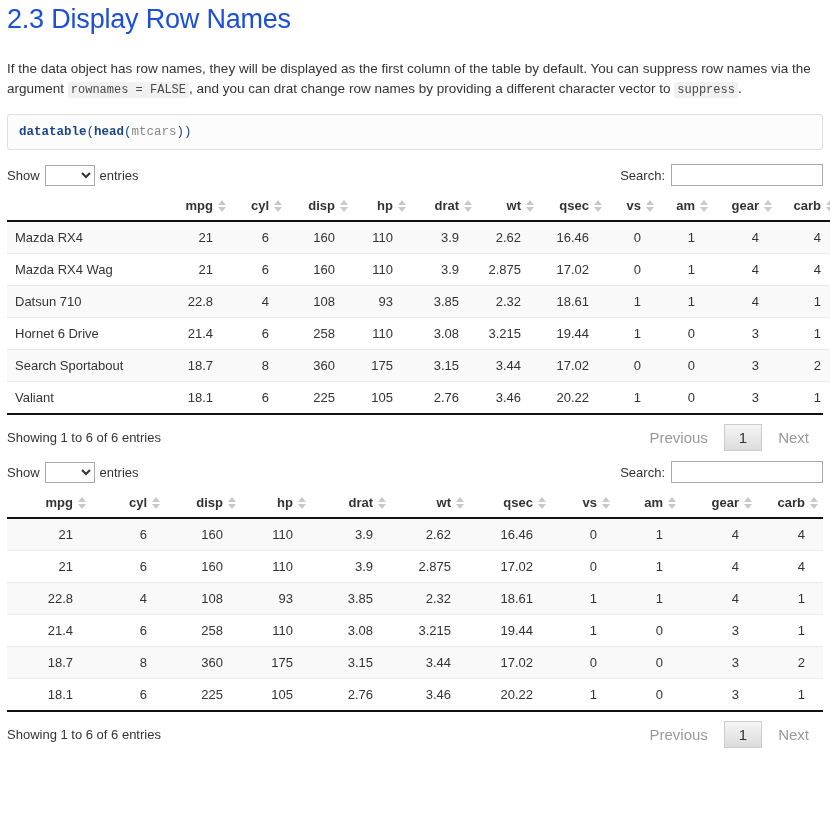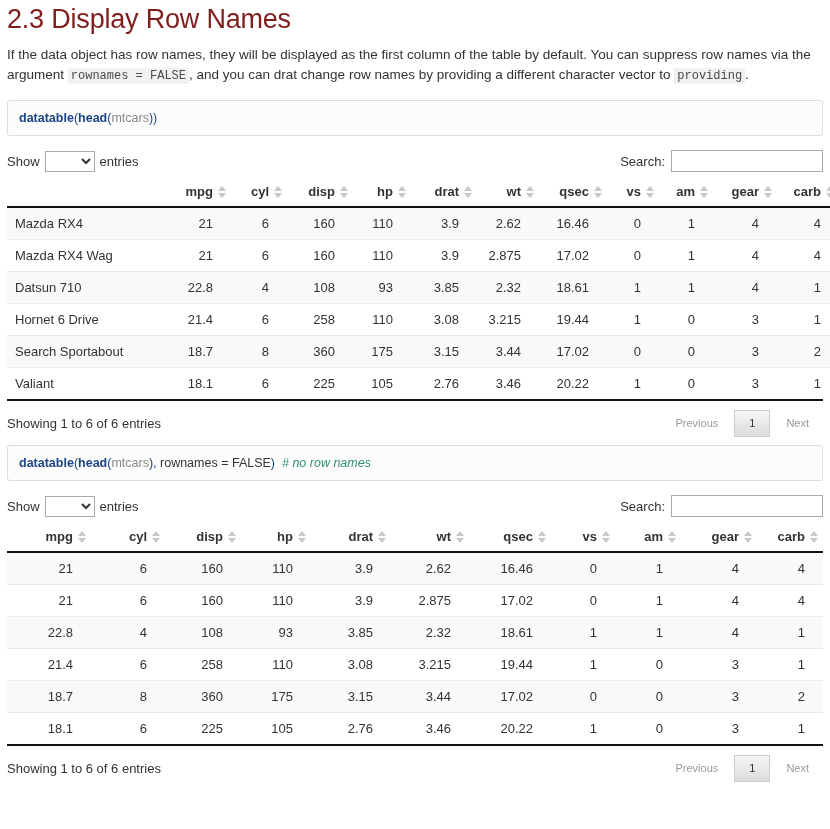--- a/index.html
+++ b/index.html
@@ -15,22 +15,22 @@
   }
   .page {
     width: 830px;
     padding: 0 7px;
   }
 
   
   .section-title {
     font-size: 27px;
     font-weight: 400;
-    color: #7f1d1d;
-    margin: 4px 0 10px 0;
+    color: #1d4ed8;
+    margin: 4px 0 24px 0;
     line-height: 1.15;
     letter-spacing: -0.2px;
   }
 
   
   .intro {
     font-size: 13.5px;
     line-height: 20px;
     color: #333333;
     margin: 0 0 14px 0;
@@ -45,21 +45,21 @@
     border-radius: 2px;
     white-space: pre;
   }
 
   
   .codeblock {
     border: 1px solid #dddddd;
     background: #fcfcfc;
     border-radius: 3px;
     padding: 9px 11px;
-    font-family: Liberation Sans, sans-serif;
+    font-family: Liberation Mono, monospace;
     font-size: 12.5px;
     line-height: 16px;
     margin: 0 0 12px 0;
     white-space: pre;
     overflow: hidden;
   }
   .tok-fn   { color: #1c4587; font-weight: bold; }
   .tok-par  { color: #1c4587; }
   .tok-arg  { color: #888888; }
   .tok-plain{ color: #333333; }
@@ -158,21 +158,21 @@
     display: flex;
     align-items: center;
     justify-content: space-between;
     padding: 9px 0 4px 0;
     font-size: 13px;
     color: #333333;
   }
   .dt-info { white-space: nowrap; }
   .dt-paginate { display: flex; align-items: center; }
   .page-btn {
-    font-size: 11px;
+    font-size: 15px;
     padding: 5px 13px;
     color: #999999;
     border: 1px solid transparent;
     white-space: nowrap;
     line-height: 15px;
   }
   .page-btn.current {
     color: #333333;
     border: 1px solid #cccccc;
     background: linear-gradient(to bottom, #f5f5f5 0%, #dcdcdc 100%);
@@ -180,21 +180,21 @@
     margin: 0 2px;
   }
 </style>
 </head>
 <body>
 
 <div class="page">
 
   <h1 class="section-title">2.3 Display Row Names</h1>
 
-  <p class="intro"><span>If the data object has row names, they will be displayed as the first column of the table by default. You can suppress row names via the argument </span><code class="inline">rownames = FALSE</code><span>, and you can drat change row names by providing a different character vector to </span><code class="inline">providing</code><span>.</span></p>
+  <p class="intro"><span>If the data object has row names, they will be displayed as the first column of the table by default. You can suppress row names via the argument </span><code class="inline">rownames = FALSE</code><span>, and you can drat change row names by providing a different character vector to </span><code class="inline">suppress</code><span>.</span></p>
 
   <div class="codeblock"><span class="tok-fn">datatable</span><span class="tok-par">(</span><span class="tok-fn">head</span><span class="tok-par">(</span><span class="tok-arg">mtcars</span><span class="tok-par">))</span></div>
 
   <div class="dt-wrapper">
 
     <div class="dt-topbar">
       <div class="dt-length">
         <span>Show</span>
         <select class="dt-select">
           <option selected="">10</option>
@@ -366,21 +366,20 @@
     <div class="dt-bottombar">
       <div class="dt-info">Showing 1 to 6 of 6 entries</div>
       <div class="dt-paginate">
         <span class="page-btn">Previous</span>
         <span class="page-btn current">1</span>
         <span class="page-btn">Next</span>
       </div>
     </div>
   </div>
 
-  <div class="codeblock"><span class="tok-fn">datatable</span><span class="tok-par">(</span><span class="tok-fn">head</span><span class="tok-par">(</span><span class="tok-arg">mtcars</span><span class="tok-par">), </span><span class="tok-plain">rownames = FALSE</span><span class="tok-par">)</span><span class="tok-cmt">  # no row names</span></div>
 
   <div class="dt-wrapper">
 
     <div class="dt-topbar">
       <div class="dt-length">
         <span>Show</span>
         <select class="dt-select">
           <option selected="">10</option>
           <option>25</option>
           <option>50</option>

